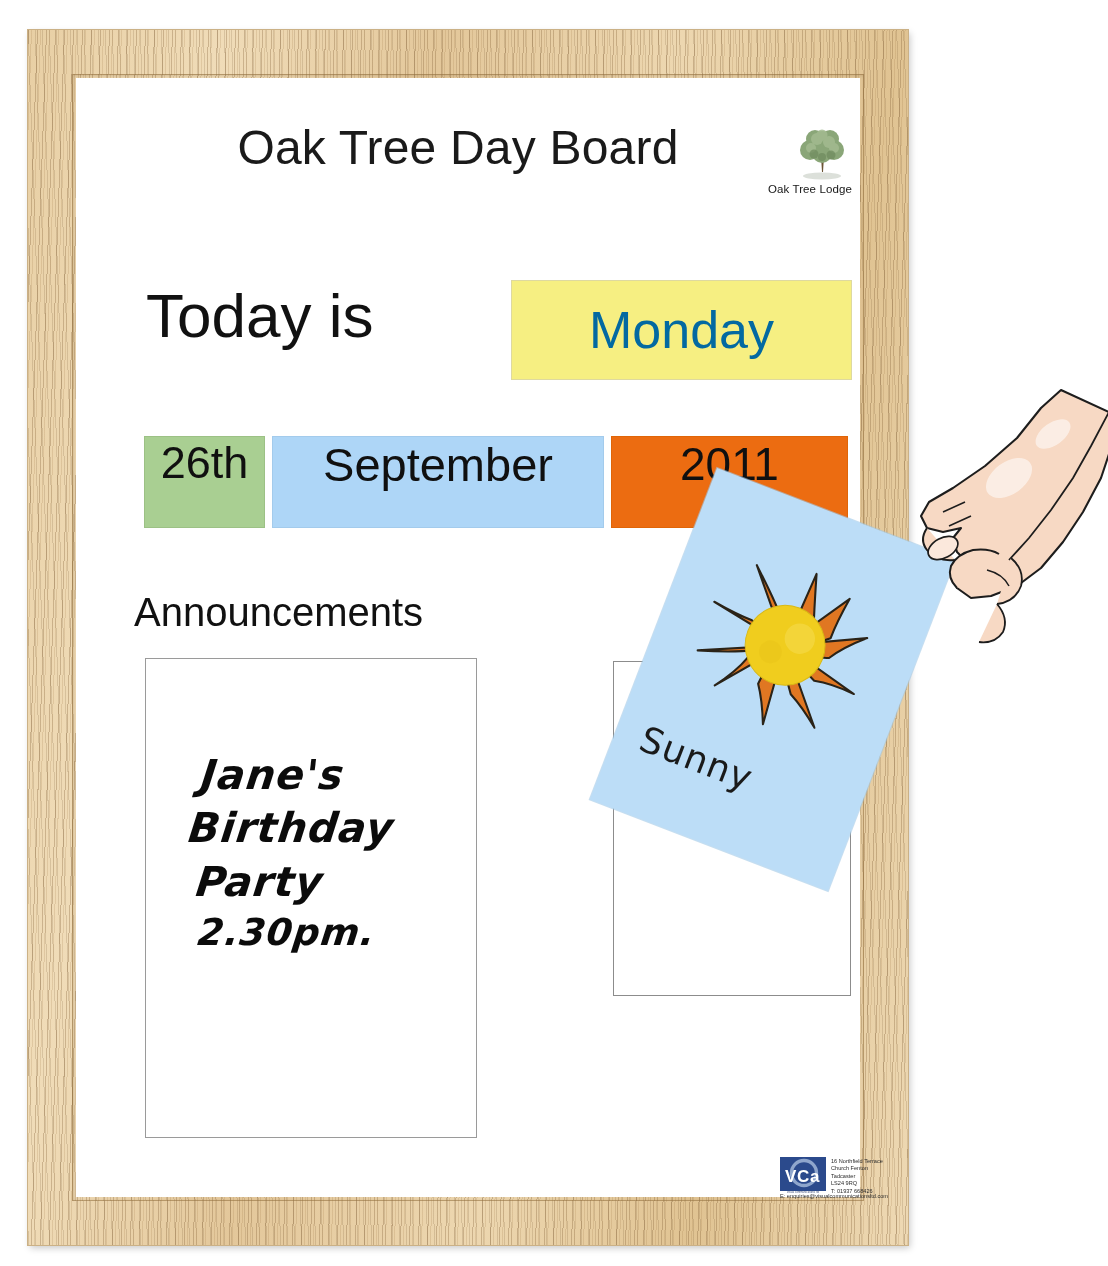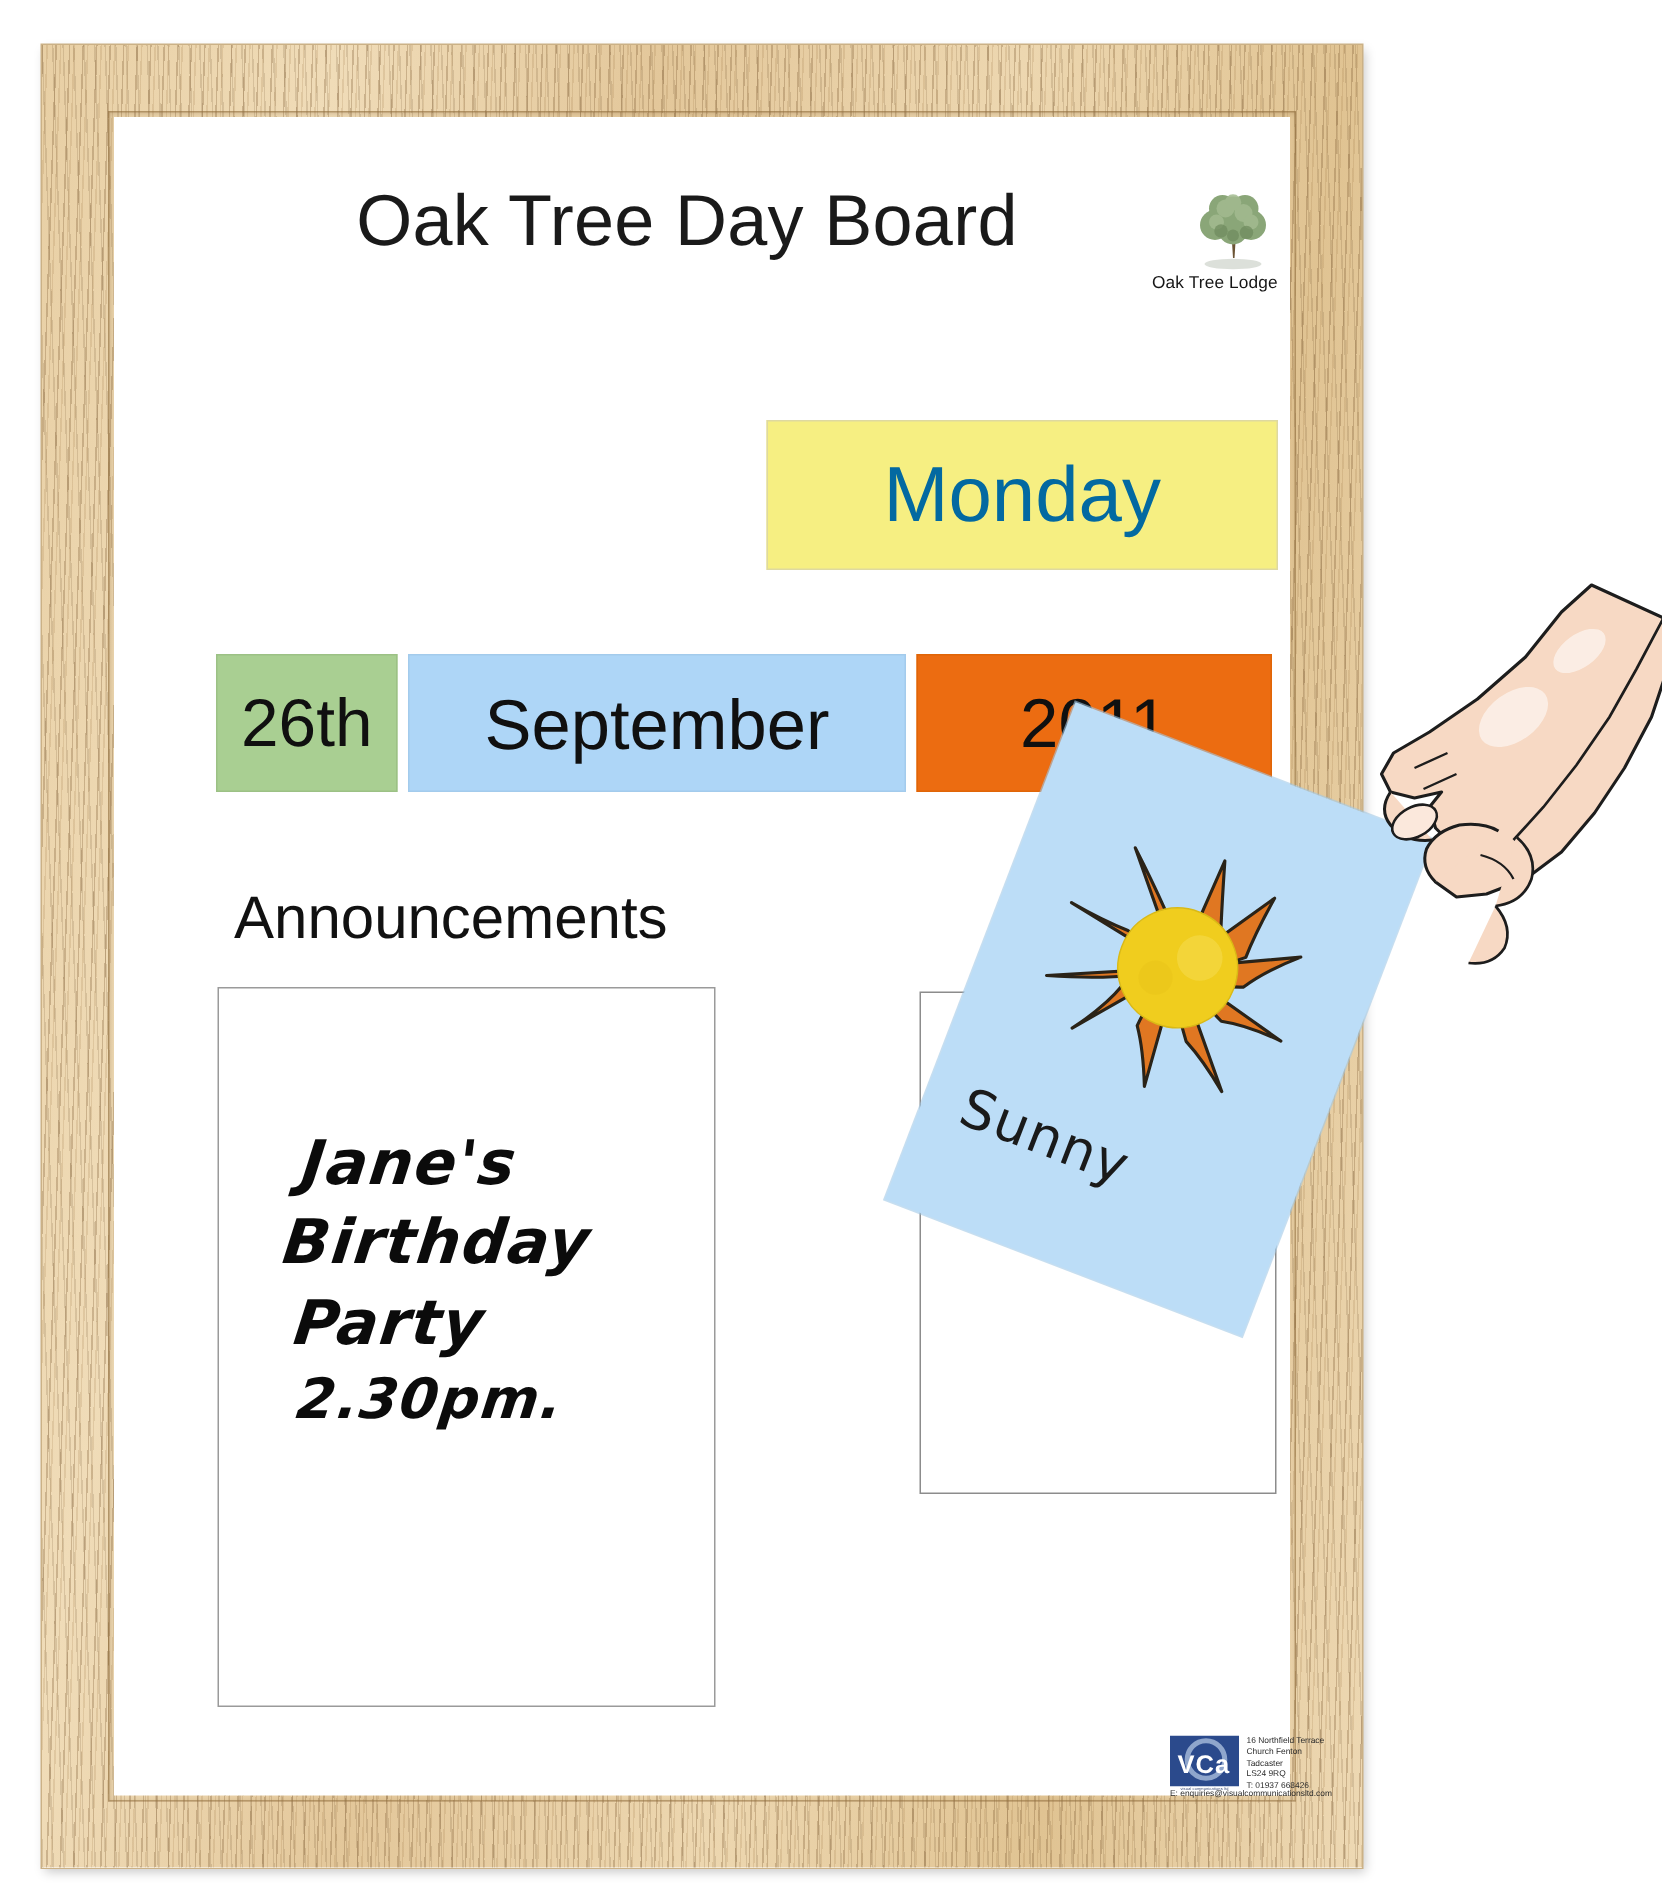--- a/index.html
+++ b/index.html
@@ -48,30 +48,30 @@
     position:absolute;left:118px;top:250px;font-size:62px;color:#111;
   }
   #day-chip{
     position:absolute;left:483px;top:250px;width:339px;height:98px;
     background:#f6ef82;border:1px solid #ded9a0;
     display:flex;align-items:center;justify-content:center;
   }
   #day-chip .chip-text{font-size:52px;color:#0369a1;}
 
   
-  .date-chip{position:absolute;display:flex;align-items:center;justify-content:center;}
+  .date-chip{position:absolute;display:flex;align-items:flex-start;justify-content:center;}
   #date-day{left:116px;top:406px;width:119px;height:90px;background:#a9cf92;border:1px solid #9cc185;}
   #date-day .chip-text{font-size:45px;color:#101010;}
   #date-month{left:244px;top:406px;width:330px;height:90px;background:#aed6f7;border:1px solid #a3cbec;}
   #date-month .chip-text{font-size:47px;color:#101010;}
   #date-year{left:583px;top:406px;width:235px;height:90px;background:#ec6c11;border:1px solid #e06507;}
   #date-year .chip-text{font-size:46px;color:#101010;}
 
   
-  #announcements-label{position:absolute;left:128px;top:560px;font-size:40px;color:#111;}
+  #announcements-label{position:absolute;left:106px;top:560px;font-size:40px;color:#111;}
   #announcements-box{
     position:absolute;left:117px;top:628px;width:330px;height:478px;
     background:#fff;border:1px solid #9a9a9a;
   }
   #announcement-note{
     position:absolute;left:40px;top:90px;width:260px;
     font-family:"DejaVu Sans",sans-serif;
     font-size:40px;line-height:1.30;color:#0b0b0b;
     font-style:italic;font-weight:600;letter-spacing:1px;
     transform:skewX(-7deg);
@@ -154,20 +154,21 @@
       </g>
       <g fill="#6e8a5d" opacity=".7">
         <circle cx="23" cy="28" r="4.5"></circle>
           <circle cx="40" cy="29" r="4.5"></circle>
         <circle cx="31" cy="31" r="4"></circle>
       </g>
     </svg>
     <div class="lodge-name">Oak Tree Lodge</div>
   </div>
 
+  <div id="today-label">Today is</div>
   <div id="day-chip">
     <span class="chip-text">Monday</span>
   </div>
 
   <div class="date-chip" id="date-day">
     <span class="chip-text">26th</span>
   </div>
   <div class="date-chip" id="date-month">
     <span class="chip-text">September</span>
   </div>

